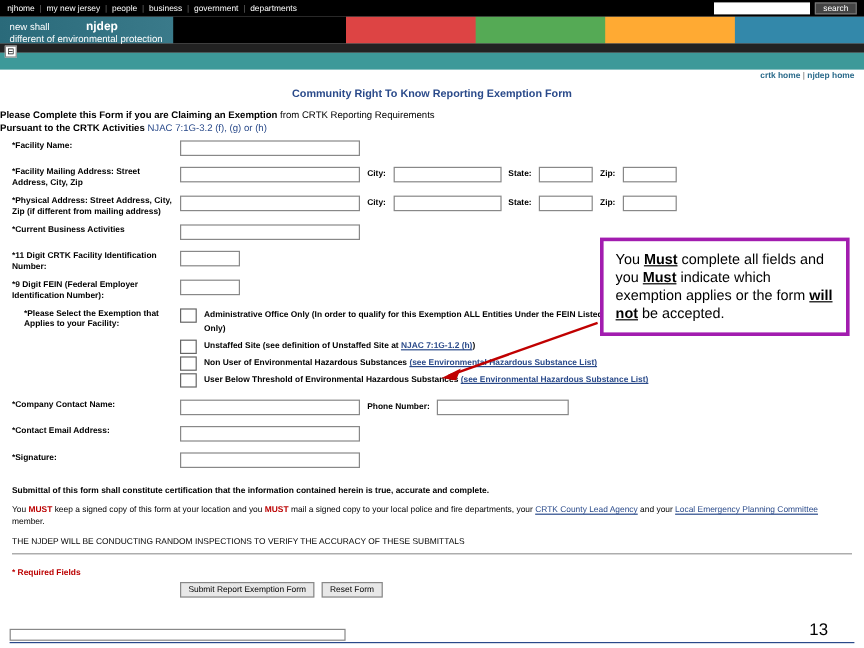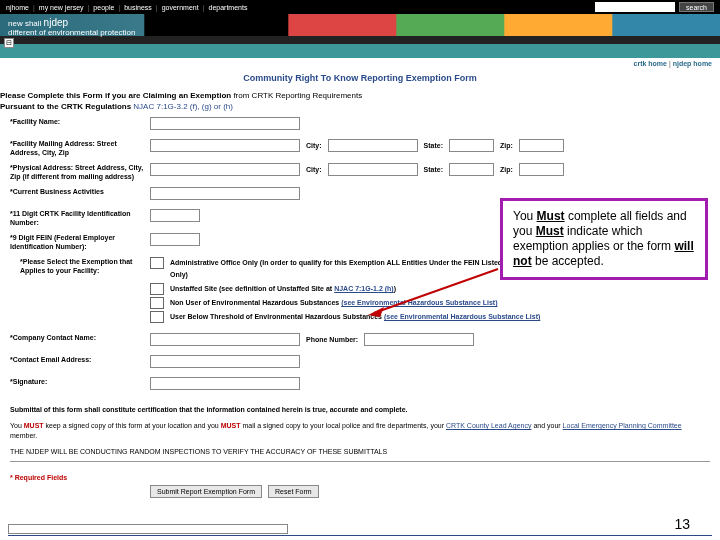--- a/index.html
+++ b/index.html
@@ -5,21 +5,21 @@
   * { box-sizing: border-box; margin: 0; padding: 0; }
   body { font-family: Arial, sans-serif; font-size: 8px; width: 720px; height: 540px; background: #fff; position: relative; overflow: hidden; }
   .topbar { background: #000; color: #fff; height: 14px; display: flex; align-items: center; padding: 0 6px; font-size: 7px; gap: 4px; }
   .topbar span { white-space: nowrap; }
   .topbar .sep { color: #666; }
   .topbar-right { margin-left: auto; display: flex; align-items: center; gap: 4px; }
   .topbar-right input { width: 80px; height: 10px; border: none; font-size: 7px; }
   .topbar-right .searchbtn { background: #444; color: #fff; padding: 0 6px; height: 10px; font-size: 7px; border: 1px solid #777; display: flex; align-items: center; }
   .banner { height: 22px; background: linear-gradient(90deg, #2a6a7a 0%, #3a7a8a 20%, #000 20.1%, #000 40%, #d44 40.1%, #d44 55%, #5a5 55.1%, #5a5 70%, #fa3 70.1%, #fa3 85%, #38a 85.1%, #38a 100%); position: relative; }
   .banner-text { position: absolute; left: 8px; top: 3px; color: #fff; font-size: 8px; }
-  .banner-text .big { font-size: 10px; font-weight: normal; }
+  .banner-text .big { font-size: 10px; font-weight: bold; margin-left: 28px; }
   .subbar { height: 8px; background: #222; }
   .tealbar { height: 14px; background: #3d9999; }
   .tab { position: absolute; left: 4px; top: 38px; width: 10px; height: 10px; background: #fff; border: 1px solid #888; font-size: 7px; text-align: center; }
   .homelinks { text-align: right; padding: 2px 8px; font-size: 7px; color: #2a6a8a; font-weight: bold; }
   .homelinks .sep { color: #666; font-weight: normal; }
   .title { text-align: center; color: #2a4a8a; font-weight: bold; font-size: 9px; padding: 4px 0 8px; }
   .subtitle { font-size: 8px; padding-bottom: 2px; }
   .subtitle b { font-weight: bold; }
   .reglink { color: #2a4a8a; }
   .form-area { padding: 4px 10px 0; }
@@ -89,21 +89,21 @@
   <span>crtk home</span>
   <span class="sep"> | </span>
   <span>njdep home</span>
 </div>
 
 <div class="title">Community Right To Know Reporting Exemption Form</div>
 <div class="subtitle">
   <b>Please Complete this Form if you are Claiming an Exemption</b><span> from CRTK Reporting Requirements</span>
 </div>
 <div class="subtitle">
-  <b>Pursuant to the CRTK Regulations </b><span class="reglink">NJAC 7:1G-3.2 (f), (g) or (h)</span>
+  <b>Pursuant to the CRTK Activities </b><span class="reglink">NJAC 7:1G-3.2 (f), (g) or (h)</span>
 </div>
 
 <div class="form-area">
 
   <div class="row">
     <div class="rowlabel">*Facility Name:</div>
     <div class="rowfields">
         <input type="text" class="w-long" style="">
       </div>
   </div>

